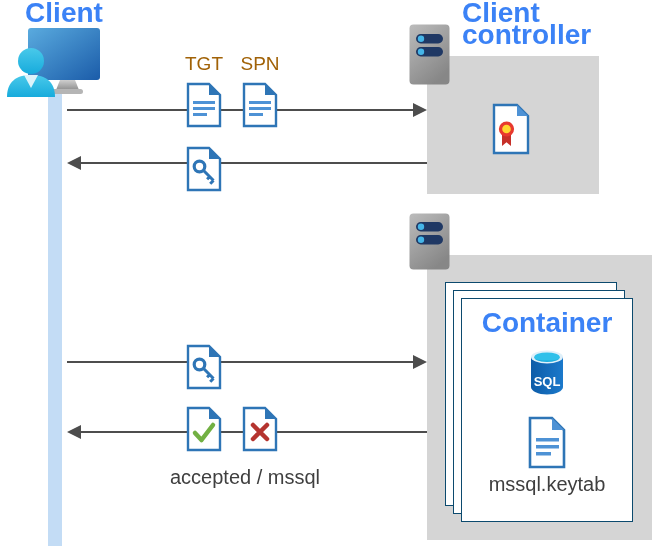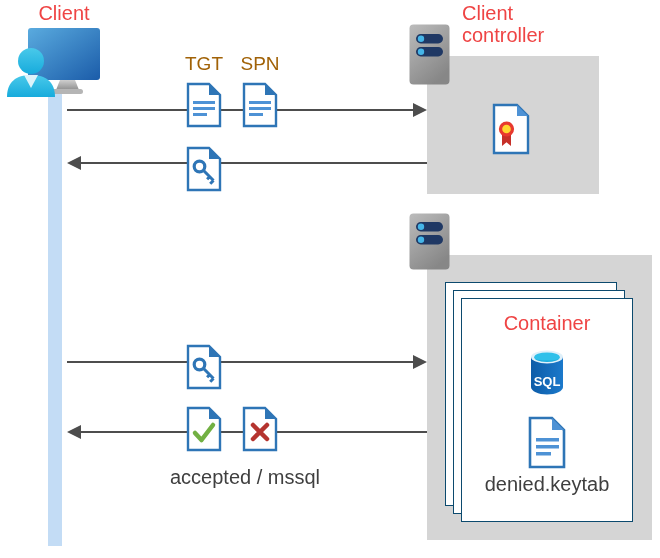--- a/index.html
+++ b/index.html
@@ -1,19 +1,19 @@
 <!DOCTYPE html>
 <html><head>
 <meta charset="utf-8">
 <style>
   html,body{margin:0;padding:0;background:#fff;}
   .canvas{position:relative;width:660px;height:558px;background:#fff;
           font-family:"Liberation Sans",sans-serif;overflow:hidden;}
   .abs{position:absolute;}
-  .title{font-weight:normal;color:#ef4444;font-size:20px;line-height:22px;}
+  .title{font-weight:bold;color:#3b82f6;font-size:28px;line-height:22px;}
   .lbl{color:#3f3f3f;font-size:20px;line-height:22px;}
   .lbl-sm{color:#a16207;font-size:19px;}
   .center{text-align:center;}
   .panel{position:absolute;background:#d5d5d5;}
   .lifeline{position:absolute;left:48px;top:90px;width:14px;height:456px;background:#c3dcf5;}
   .line{position:absolute;height:2px;background:#4d4d4d;}
   .ah-r{position:absolute;width:0;height:0;border-top:7px solid transparent;
         border-bottom:7px solid transparent;border-left:14px solid #4d4d4d;}
   .ah-l{position:absolute;width:0;height:0;border-top:7px solid transparent;
         border-bottom:7px solid transparent;border-right:14px solid #4d4d4d;}
@@ -179,16 +179,16 @@
     </svg>
 
     <svg class="abs" style="left:66px;top:117px;" width="38" height="53" viewBox="0 0 38 53">
       <path d="M2,2 H24 L36,14 V51 H2 Z" fill="#fff" stroke="#2e75b6" stroke-width="2.6"></path>
       <path d="M24,2 V14 H36 Z" fill="#4e92d5"></path>
       <rect x="8" y="22" width="23" height="3.5" fill="#4e92d5"></rect>
       <rect x="8" y="29" width="23" height="3.5" fill="#4e92d5"></rect>
       <rect x="8" y="36" width="15" height="3.5" fill="#4e92d5"></rect>
     </svg>
 
-    <div class="abs lbl center" style="left:0;top:174px;width:170px;">denied.keytab</div>
+    <div class="abs lbl center" style="left:0;top:174px;width:170px;">mssql.keytab</div>
   </div>
 
 </div>
 
 </body></html>

